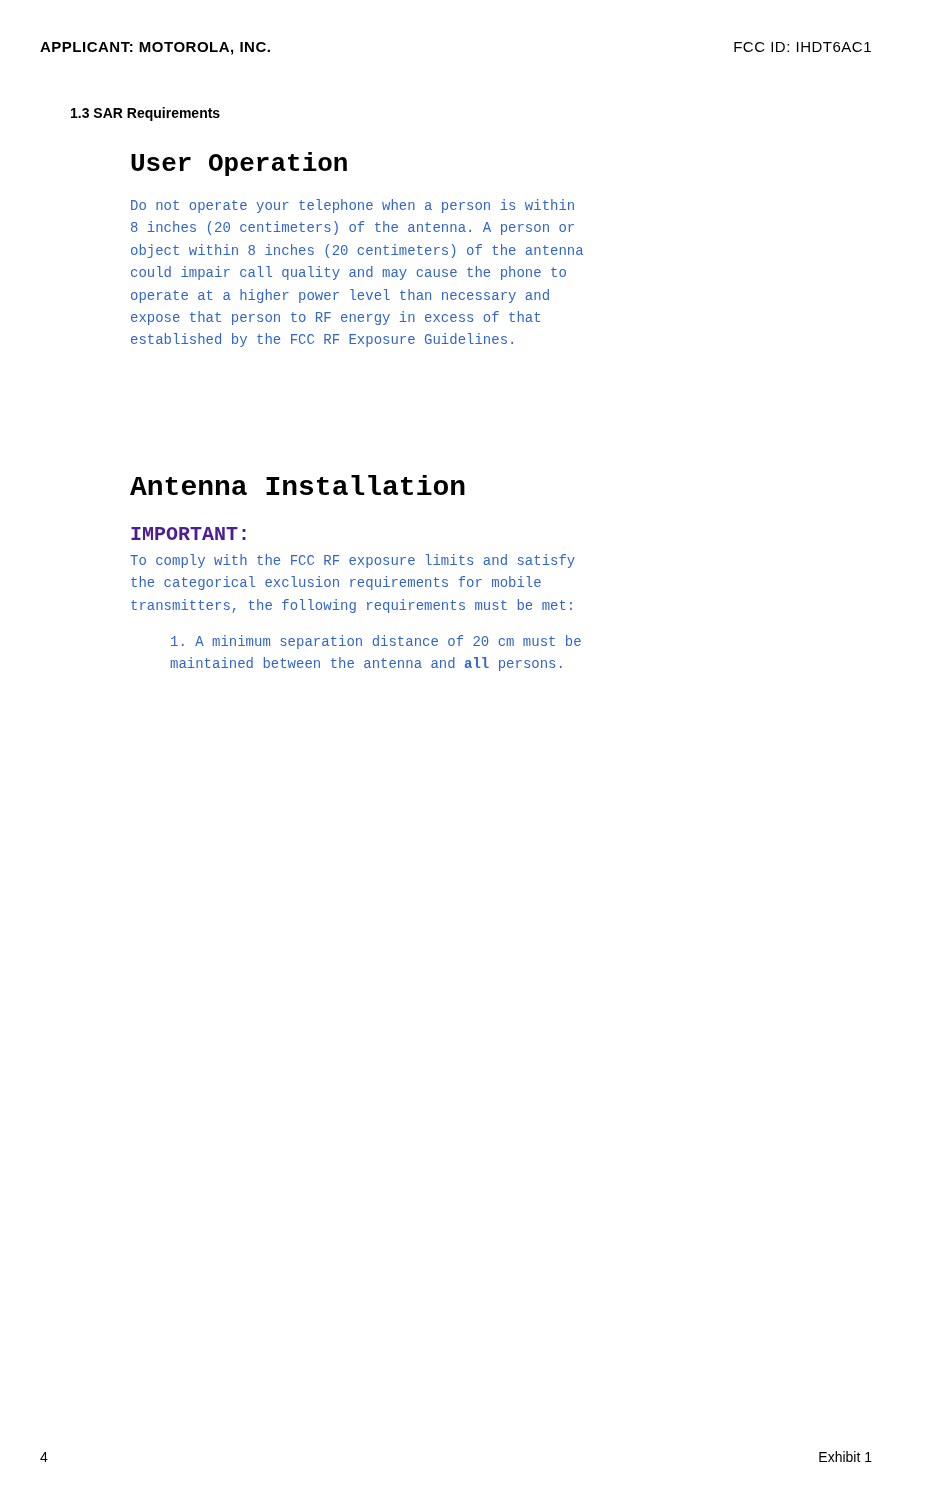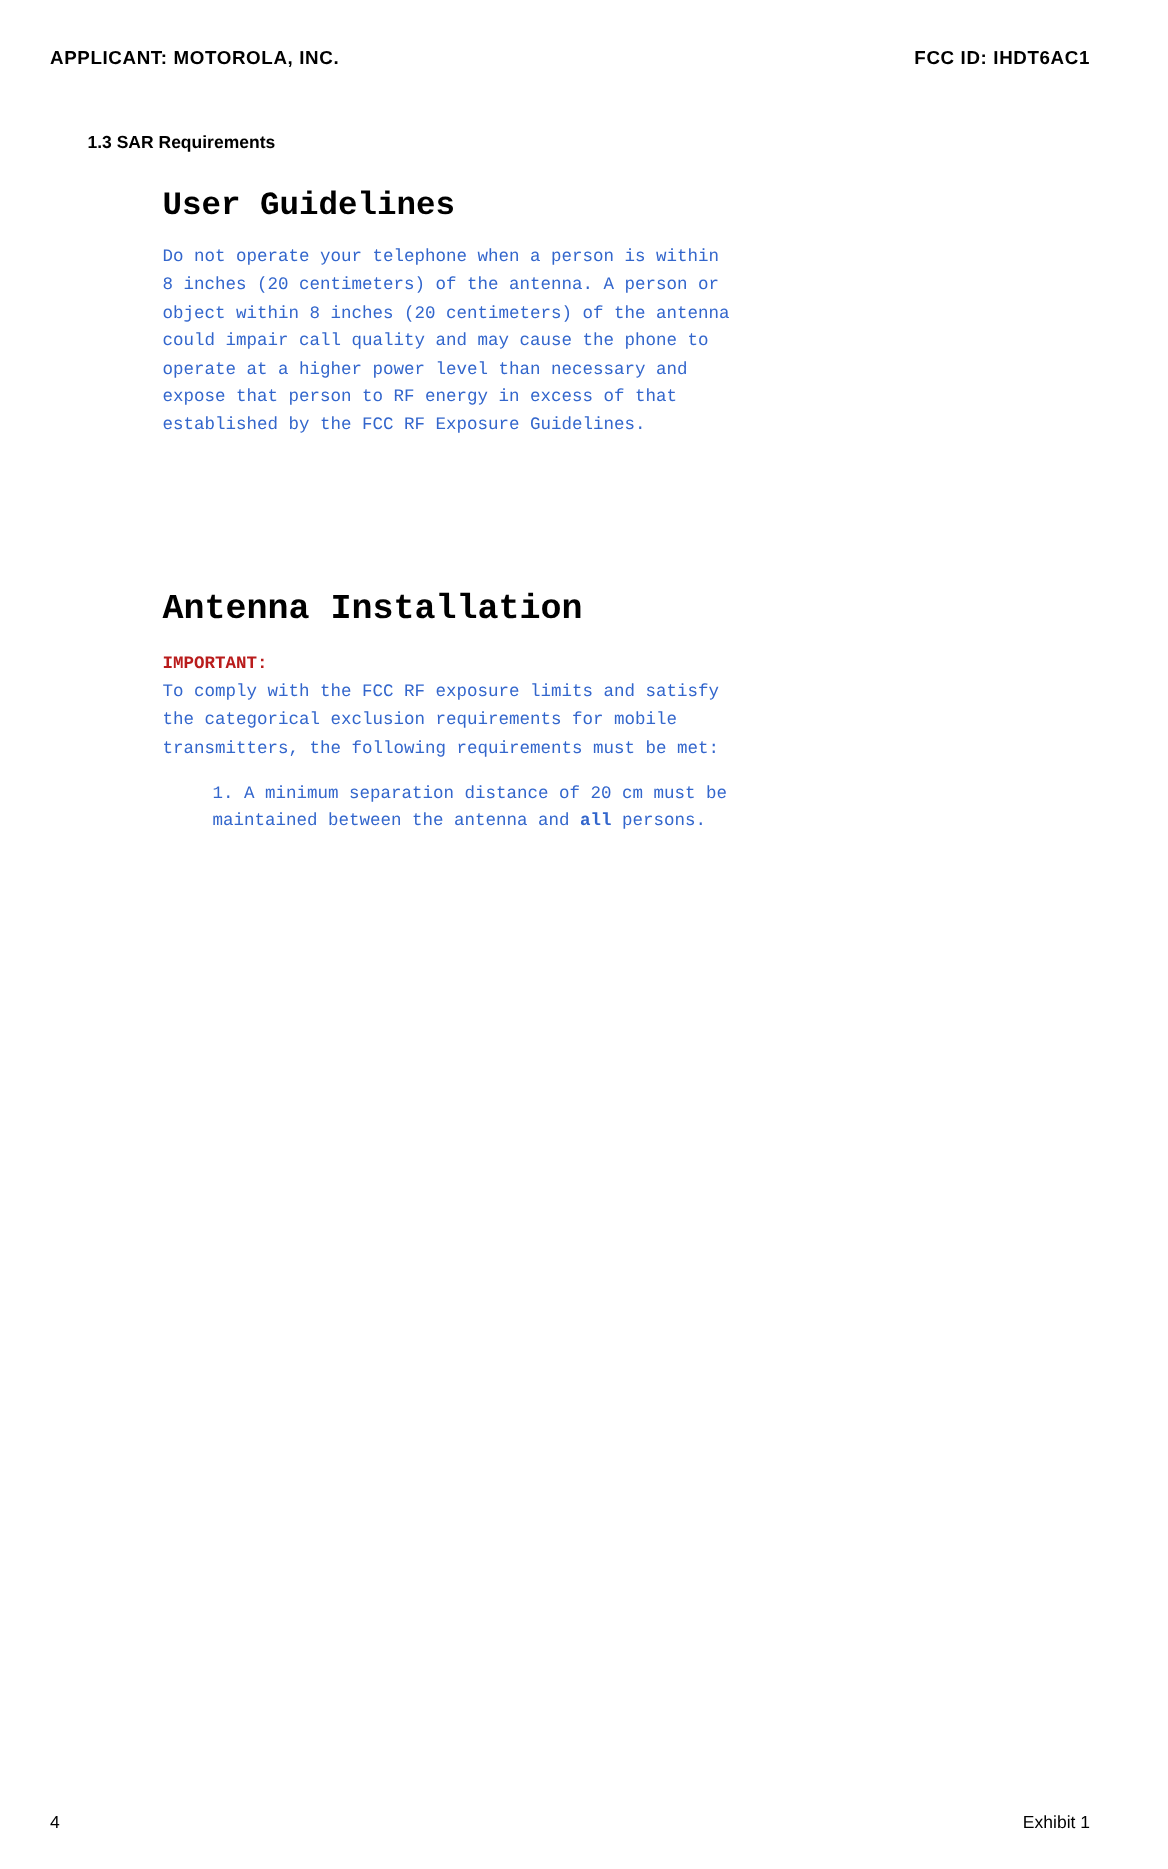--- a/index.html
+++ b/index.html
@@ -36,21 +36,21 @@
     .header-left {
       font-size: 15px;
       font-weight: bold;
       font-family: Arial, sans-serif;
       color: #000000;
       letter-spacing: 0.5px;
     }
 
     .header-right {
       font-size: 15px;
-      font-weight: bold;
+      font-weight: normal;
       font-family: Arial, sans-serif;
       color: #000000;
       letter-spacing: 0.5px;
       text-align: right;
     }
 
     .content {
       padding: 30px 30px 0 30px;
     }
 
@@ -86,23 +86,23 @@
     .important-label {
       color: #3333cc;
       font-weight: bold;
       font-size: 14px;
       font-family: 'Courier New', Courier, monospace;
       margin-top: 20px;
       margin-bottom: 4px;
     }
 
     .important-label-colon {
-      color: #b91c1c;
-      font-weight: bold;
-      font-size: 14px;
+      color: #4c1d95;
+      font-weight: bold;
+      font-size: 20px;
       font-family: 'Courier New', Courier, monospace;
       margin-top: 20px;
       margin-bottom: 4px;
     }
 
     .section-gap {
       height: 80px;
     }
 
     .antenna-section {
@@ -158,21 +158,21 @@
   <div class="header">
     <span class="header-left">APPLICANT:  MOTOROLA, INC.</span>
     <span class="header-right">FCC ID: IHDT6AC1</span>
   </div>
 
   <div class="content">
 
     <div class="section-title">1.3 SAR Requirements</div>
 
     <div class="subsection">
-      <div class="subsection-heading">User Guidelines</div>
+      <div class="subsection-heading">User Operation</div>
 
       <div class="blue-text">
         Do not operate your telephone when a person is within<br>
         8 inches (20 centimeters) of the antenna. A person or<br>
         object within 8 inches (20 centimeters) of the antenna<br>
         could impair call quality and may cause the phone to<br>
         operate at a higher power level than necessary and<br>
         expose that person to RF energy in excess of that<br>
         established by the FCC RF Exposure Guidelines.
       </div>

